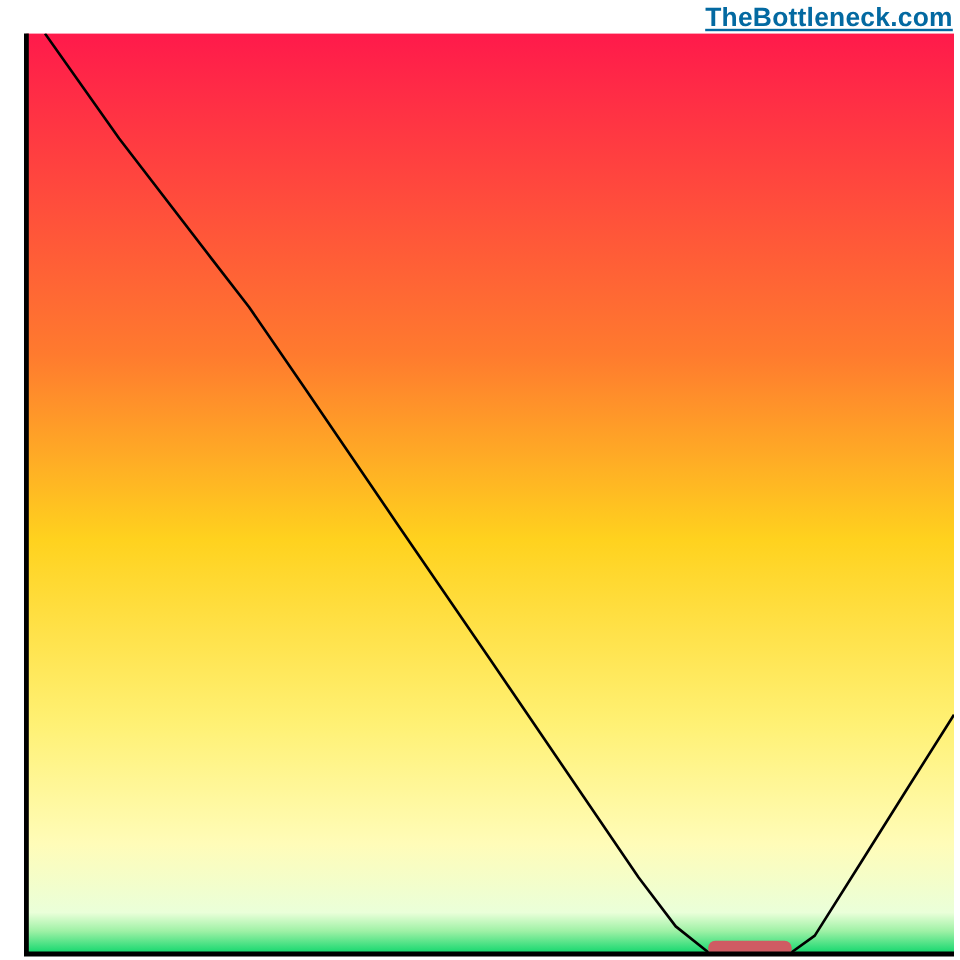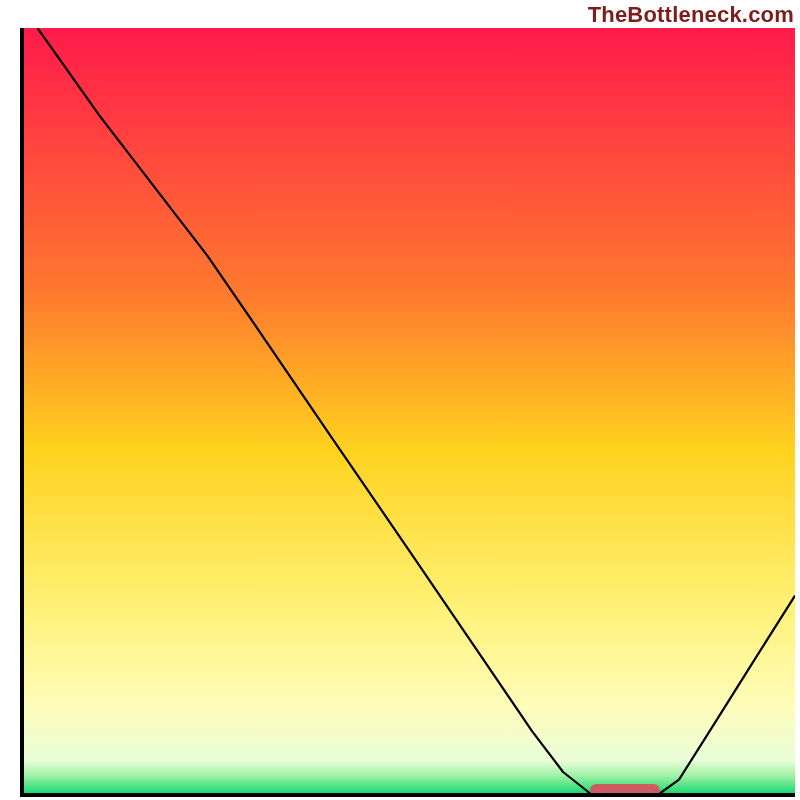--- a/index.html
+++ b/index.html
@@ -15,22 +15,23 @@
     position: relative;
     width: 800px;
     height: 800px;
   }
   .attribution {
     position: absolute;
     top: 2px;
     right: 6px;
     font-size: 22px;
     font-weight: 600;
-    color: #7f1d1d;
+    color: #0369a1;
     letter-spacing: 0.2px;
+    text-decoration: underline;
   }
   svg {
     display: block;
   }
 </style>
 </head>
 <body>
 
 <div class="viewport">
 

